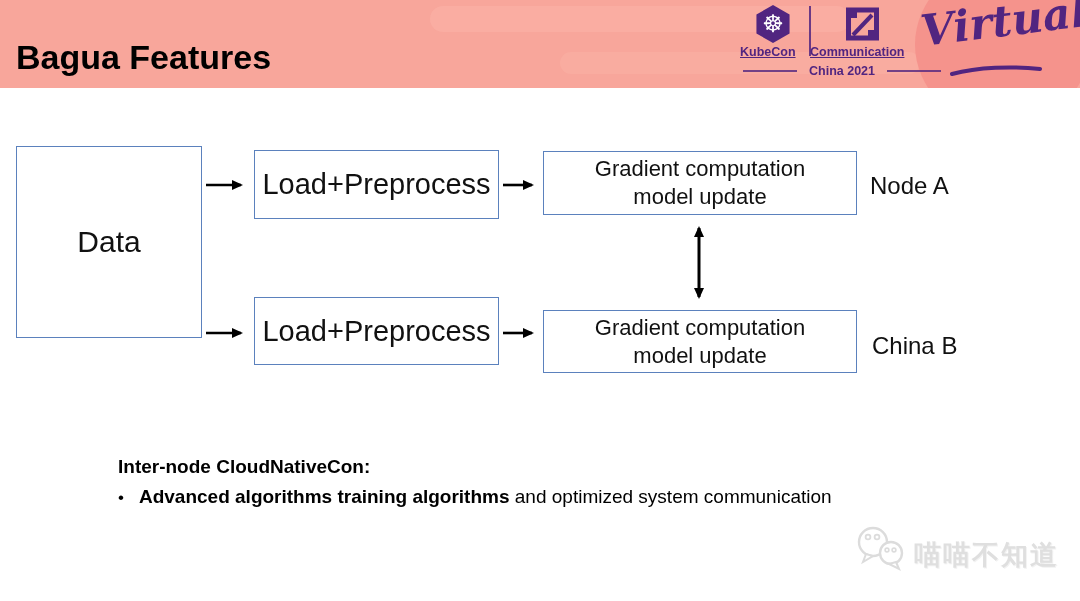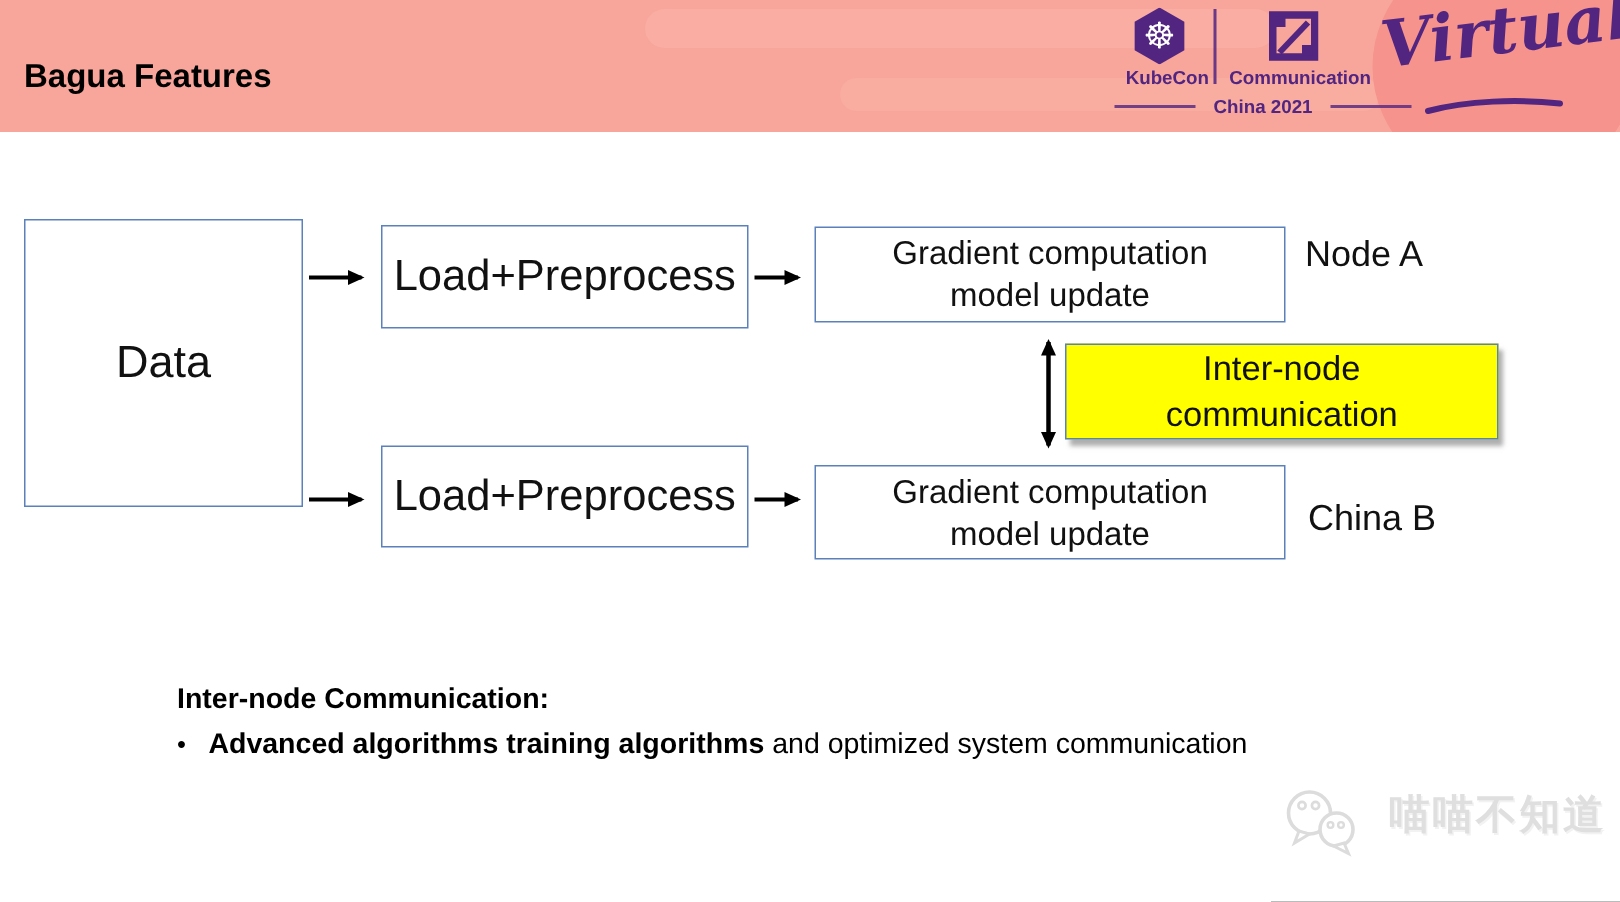--- a/index.html
+++ b/index.html
@@ -35,37 +35,37 @@
     border-radius: 12px;
     background: var(--c-band-blob-light, #FBB3A7); opacity: .45;
   }
   .blob-wave3 {
     left: 1035px; top: -8px; width: 70px; height: 40px;
     border-radius: 20px;
     background: var(--c-band-blob-dark, #F5938C); opacity: .6;
   }
   .slide-title {
     position: absolute; left: 16px; top: 38px;
-    font-size: 22px; font-weight: bold; color: #000;
+    font-size: 34px; font-weight: bold; color: #000;
     letter-spacing: 0px; white-space: nowrap;
   }
   
   .hex {
     position: absolute; left: 755px; top: 5px;
     width: 36px; height: 38px;
     background: var(--c-brand-purple, #512580);
     clip-path: polygon(50% 0%, 96% 25%, 96% 75%, 50% 100%, 4% 75%, 4% 25%);
     display: flex; align-items: center; justify-content: center;
   }
   .hex .helm { color: #fff; font-size: 24px; line-height: 1; font-family: "DejaVu Sans", sans-serif; }
   .logo-label {
     position: absolute; top: 45px;
     font-size: 12.5px; font-weight: bold;
     color: var(--c-brand-purple, #512580);
-    text-align: right; white-space: nowrap;
+    text-align: left; white-space: nowrap; text-decoration: underline;
   }
   .kubecon-label { left: 740px; width: 66px; }
   .cnc-label    { left: 810px; width: 104px; }
   .vdiv {
     position: absolute; left: 809px; top: 6px;
     width: 1.5px; height: 50px;
     background: var(--c-brand-purple, #512580); opacity: .85;
   }
   .cnc-icon { position: absolute; left: 846px; top: 6px; }
   .china-row {
@@ -102,33 +102,33 @@
   .grad-bottom { left: 543px; top: 310px; width: 314px; height: 63px; font-size: 22px; line-height: 28px; }
   .highlight-box {
     left: 710px; top: 229px; width: 289px; height: 64px;
     background: var(--c-highlight, #FFFF00);
     font-size: 23px; line-height: 31px;
     box-shadow: 3px 4px 3px rgba(110,110,110,.55);
   }
   .node-label {
     position: absolute; font-size: 24px; color: #111; white-space: nowrap;
   }
-  .node-a { left: 870px; top: 156px; }
+  .node-a { left: 870px; top: 172px; }
   .node-b { left: 872px; top: 332px; }
   .arrow-layer { position: absolute; left: 0; top: 0; pointer-events: none; }
   
   .notes { position: absolute; left: 118px; top: 456px; width: 860px; font-size: 19px; color: #000; }
   .notes-heading { font-weight: bold; margin-bottom: 8px; }
   .notes-bullet-row { display: flex; align-items: baseline; gap: 15px; }
   .bullet-glyph { font-size: 17px; }
   .bullet-bold { font-weight: bold; }
   
   .watermark {
     position: absolute; left: 856px; top: 525px;
-    display: flex; align-items: flex-start; gap: 20px;
+    display: flex; align-items: flex-end; gap: 8px;
     color: var(--c-watermark, #DFDFDF);
   }
   .watermark-text {
     font-size: 27px; font-weight: bold; letter-spacing: 2px;
     white-space: nowrap;
     text-shadow: 1px 1px 0 #f2f2f2;
   }
 </style>
 </head>
 <body>
@@ -185,43 +185,39 @@
   <div class="dbox grad-top">
     <span>Gradient computation</span>
     <span>model update</span>
   </div>
 
   <div class="dbox grad-bottom">
     <span>Gradient computation</span>
     <span>model update</span>
   </div>
 
-  <div class="dbox highlight-box">
-    <span>Inter-node</span>
-    <span>communication</span>
-  </div>
 
   <div class="node-label node-a">Node A</div>
   <div class="node-label node-b">China B</div>
 
   <svg class="arrow-layer" width="1080" height="601" viewBox="0 0 1080 601">
     <defs>
       <marker id="ah" markerUnits="userSpaceOnUse" markerWidth="13" markerHeight="12" refX="10" refY="6" orient="auto-start-reverse">
         <path d="M1,1 L12,6 L1,11 Z" fill="#000"></path>
       </marker>
     </defs>
     <line x1="206" y1="185" x2="241" y2="185" stroke="#000" stroke-width="2.6" marker-end="url(#ah)"></line>
     <line x1="206" y1="333" x2="241" y2="333" stroke="#000" stroke-width="2.6" marker-end="url(#ah)"></line>
     <line x1="503" y1="185" x2="532" y2="185" stroke="#000" stroke-width="2.6" marker-end="url(#ah)"></line>
     <line x1="503" y1="333" x2="532" y2="333" stroke="#000" stroke-width="2.6" marker-end="url(#ah)"></line>
     <line x1="699" y1="228" x2="699" y2="297" stroke="#000" stroke-width="3" marker-start="url(#ah)" marker-end="url(#ah)"></line>
   </svg>
 
   <div class="notes">
-    <div class="notes-heading">Inter-node Communication:</div>
+    <div class="notes-heading">Inter-node CloudNativeCon:</div>
     <div class="notes-bullet-row">
       <span class="bullet-glyph">•</span>
       <span><span class="bullet-bold">Advanced algorithms training algorithms</span><span> and optimized system communication</span></span>
     </div>
   </div>
 
   <div class="watermark">
     <svg width="50" height="48" viewBox="0 0 50 48">
       <circle cx="17" cy="17" r="14" fill="#fff" stroke="#dcdcdc" stroke-width="2.4"></circle>
       <path d="M10 29 L7 37 L17 31 Z" fill="#fff" stroke="#dcdcdc" stroke-width="2"></path>

